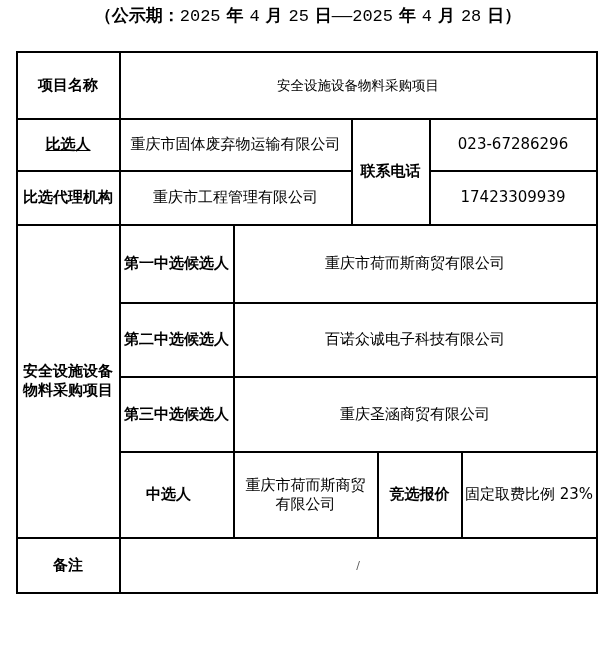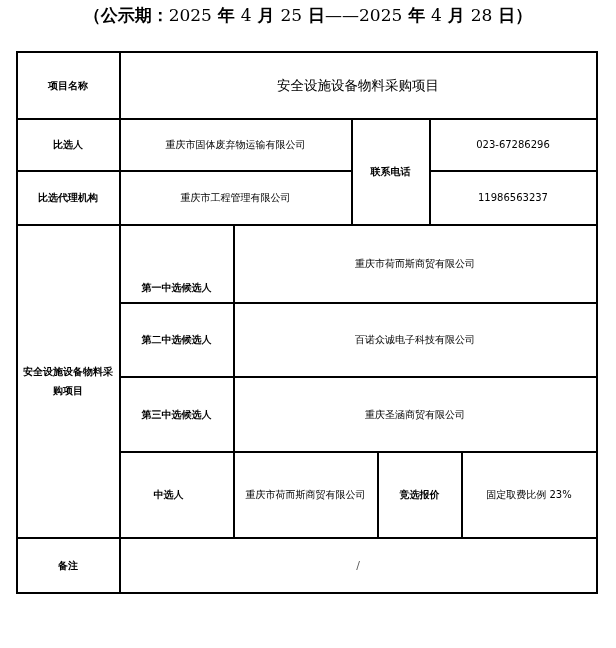--- a/index.html
+++ b/index.html
@@ -1,22 +1,22 @@
 <!DOCTYPE html>
 <html><head>
 <meta charset="utf-8">
 <style>
   html, body { margin:0; padding:0; background:#ffffff; }
   body { width:616px; height:648px; position:relative; overflow:hidden;
          font-family:"DejaVu Sans","Liberation Sans",sans-serif; color:#000; }
   .title { position:absolute; left:0; top:4px; width:616px; text-align:center;
            font-family:"DejaVu Serif","Liberation Serif",serif; font-size:17px; font-weight:bold; letter-spacing:0px; }
-  .title .num { font-weight:normal; }
+  .title .num { font-weight:normal;font-family:Liberation Mono, monospace; }
   .cell { position:absolute; box-sizing:border-box; display:flex; align-items:center; justify-content:center;
-          text-align:center; font-size:10px; line-height:19px; }
+          text-align:center; font-size:15px; line-height:19px; }
   .b { font-weight:bold; }
   .line { position:absolute; background:#000; }
   .h { height:1.5px; }
   .v { width:1.5px; }
 </style>
 </head>
 <body>
 
 <div class="title">
   <span>（</span><span>公示期：</span><span class="num">2025</span> <span>年</span> <span class="num">4</span> <span>月</span> <span class="num">25</span> <span>日</span><span class="num">——</span><span class="num">2025</span> <span>年</span> <span class="num">4</span> <span>月</span> <span class="num">28</span> <span>日</span><span>）</span>
@@ -40,32 +40,32 @@
   <div class="line v" style="left:119px;top:51px;height:543px;"></div>
   <div class="line v" style="left:351px;top:118px;height:106px;"></div>
   <div class="line v" style="left:429px;top:118px;height:106px;"></div>
   <div class="line v" style="left:233px;top:224px;height:313px;"></div>
   <div class="line v" style="left:377px;top:451px;height:86px;"></div>
   <div class="line v" style="left:461px;top:451px;height:86px;"></div>
 
   <div class="cell b" style="left:17px;top:52px;width:102px;height:66px;">项目名称</div>
   <div class="cell" style="left:120px;top:52px;width:476px;height:66px;font-size:13.5px;">安全设施设备物料采购项目</div>
 
-  <div class="cell b" style="left:17px;top:119px;width:102px;height:51px;">比选人</div>
+  <div class="cell b" style="left:17px;top:119px;width:102px;height:51px;text-decoration:underline;">比选人</div>
   <div class="cell" style="left:120px;top:119px;width:231px;height:51px;">重庆市固体废弃物运输有限公司</div>
   <div class="cell b" style="left:352px;top:119px;width:77px;height:105px;">联系电话</div>
   <div class="cell" style="left:430px;top:119px;width:166px;height:51px;">023-67286296</div>
 
   <div class="cell b" style="left:17px;top:171px;width:102px;height:53px;border-radius:9px;">比选代理机构</div>
   <div class="cell" style="left:120px;top:171px;width:231px;height:53px;">重庆市工程管理有限公司</div>
-  <div class="cell" style="left:430px;top:171px;width:166px;height:53px;">11986563237</div>
+  <div class="cell" style="left:430px;top:171px;width:166px;height:53px;">17423309939</div>
 
   <div class="cell b" style="left:22px;top:225px;width:92px;height:312px;">安全设施设备物料采购项目</div>
 
-  <div class="cell b" style="left:120px;top:225px;width:113px;height:77px;margin-top:24px;">第一中选候选人</div>
+  <div class="cell b" style="left:120px;top:225px;width:113px;height:77px;">第一中选候选人</div>
   <div class="cell" style="left:234px;top:225px;width:362px;height:77px;">重庆市荷而斯商贸有限公司</div>
   <div class="cell b" style="left:120px;top:303px;width:113px;height:73px;">第二中选候选人</div>
   <div class="cell" style="left:234px;top:303px;width:362px;height:73px;border-radius:32px;">百诺众诚电子科技有限公司</div>
   <div class="cell b" style="left:120px;top:377px;width:113px;height:74px;">第三中选候选人</div>
   <div class="cell" style="left:234px;top:377px;width:362px;height:74px;">重庆圣涵商贸有限公司</div>
 
   <div class="cell b" style="left:120px;top:452px;width:97px;height:85px;">中选人</div>
   <div class="cell" style="left:240px;top:452px;width:131px;height:85px;">重庆市荷而斯商贸有限公司</div>
   <div class="cell b" style="left:378px;top:452px;width:83px;height:85px;border-radius:22px;">竞选报价</div>
   <div class="cell" style="left:462px;top:452px;width:134px;height:85px;">固定取费比例 23%</div>

